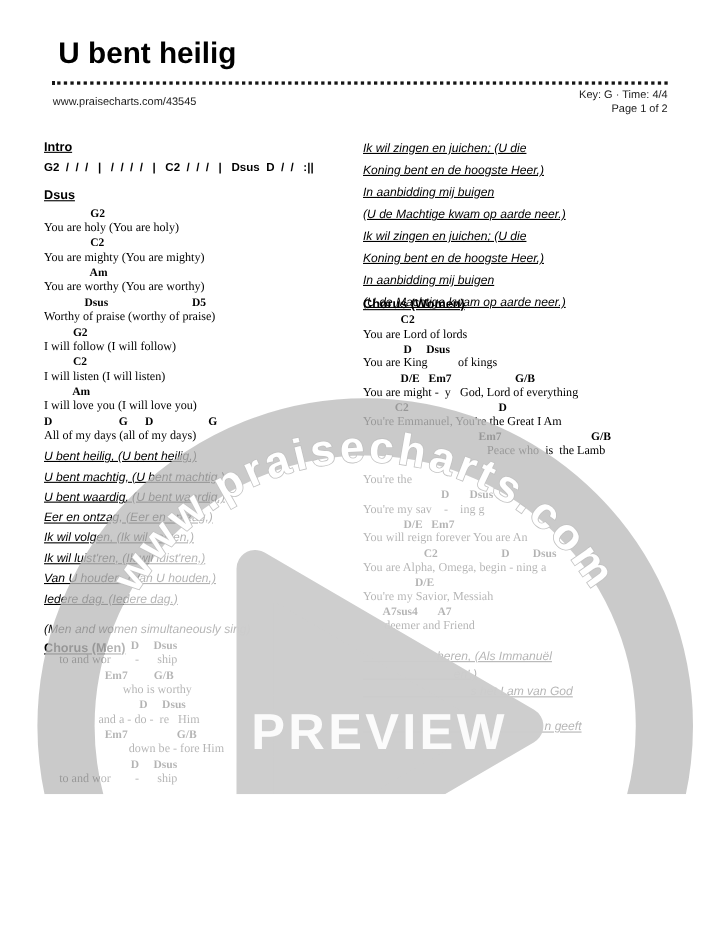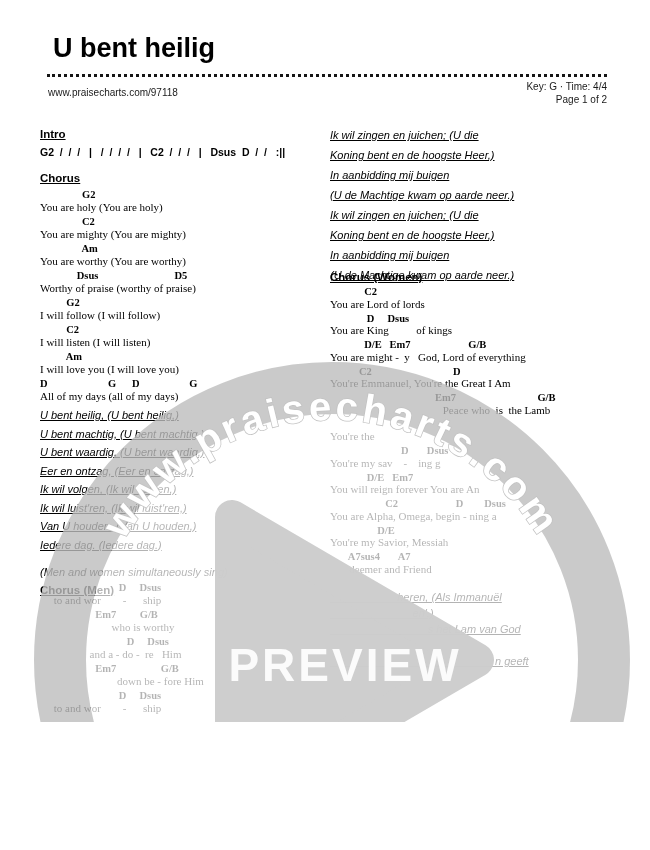--- a/index.html
+++ b/index.html
@@ -34,28 +34,28 @@
   .logo-praise{color:#14532d;}
   .logo-charts{color:#9b9d90;}
 </style>
 </head>
 <body>
 
 <div class="page">
 
   <div class="abs title" style="left:53px;top:33px">U bent heilig</div>
   <div class="abs dotted" style="left:47px;top:74px"></div>
-  <div class="abs meta" style="left:48px;top:87px">www.praisecharts.com/97118</div>
+  <div class="abs meta" style="left:48px;top:87px">www.praisecharts.com/43545</div>
   <div class="abs meta meta-right" style="right:43px;top:81px">Key: G · Time: 4/4</div>
   <div class="abs meta meta-right" style="right:43px;top:94px">Page 1 of 2</div>
 
   <div class="abs heading" style="left:40px;top:128px">Intro</div>
   <div class="abs chordline" style="left:40px;top:146px">G2  /  /  /   |   /  /  /  /   |   C2  /  /  /   |   Dsus  D  /  /   :||</div>
 
-  <div class="abs heading" style="left:40px;top:172px">Chorus</div>
+  <div class="abs heading" style="left:40px;top:172px">Dsus</div>
   <div class="abs chart" style="left:40px;top:189px"><div class="pair"><div class="c">                G2</div><div class="l">You are holy (You are holy)</div></div><div class="pair"><div class="c">                C2</div><div class="l">You are mighty (You are mighty)</div></div><div class="pair"><div class="c">                Am</div><div class="l">You are worthy (You are worthy)</div></div><div class="pair"><div class="c">              Dsus                             D5</div><div class="l">Worthy of praise (worthy of praise)</div></div><div class="pair"><div class="c">          G2</div><div class="l">I will follow (I will follow)</div></div><div class="pair"><div class="c">          C2</div><div class="l">I will listen (I will listen)</div></div><div class="pair"><div class="c">          Am</div><div class="l">I will love you (I will love you)</div></div><div class="pair"><div class="c">D                       G      D                   G</div><div class="l">All of my days (all of my days)</div></div></div>
 
   <div class="abs chart italic lines lh185" style="left:40px;top:409px"><div>U bent heilig, (U bent heilig,)</div><div>U bent machtig, (U bent machtig,)</div><div>U bent waardig, (U bent waardig,)</div><div>Eer en ontzag, (Eer en ontzag,)</div><div>Ik wil volgen, (Ik wil volgen,)</div><div>Ik wil luist'ren, (Ik wil luist'ren,)</div><div>Van U houden, (Van U houden,)</div><div>Iedere dag. (Iedere dag.)</div></div>
 
   <div class="abs heading" style="left:40px;top:584px">Chorus (Men)</div>
   <div class="abs note italic" style="left:40px;top:566px;white-space:pre">(Men and women simultaneously sing)</div>
   <div class="abs chart" style="left:40px;top:582px"><div class="pair"><div class="c">                              D     Dsus</div><div class="l">     to and wor        -      ship</div></div><div class="pair"><div class="c">                     Em7         G/B</div><div class="l">                          who is worthy</div></div><div class="pair"><div class="c">                                 D     Dsus</div><div class="l">                  and a - do -  re   Him</div></div><div class="pair"><div class="c">                     Em7                 G/B</div><div class="l">                            down be - fore Him</div></div><div class="pair"><div class="c">                              D     Dsus</div><div class="l">     to and wor        -      ship</div></div></div>
 
   <div class="abs chart italic lines lh20" style="left:330px;top:129px"><div>Ik wil zingen en juichen; (U die</div><div>Koning bent en de hoogste Heer,)</div><div>In aanbidding mij buigen</div><div>(U de Machtige kwam op aarde neer.)</div><div>Ik wil zingen en juichen; (U die</div><div>Koning bent en de hoogste Heer,)</div><div>In aanbidding mij buigen</div><div>(U de Machtige kwam op aarde neer.)</div></div>
 

